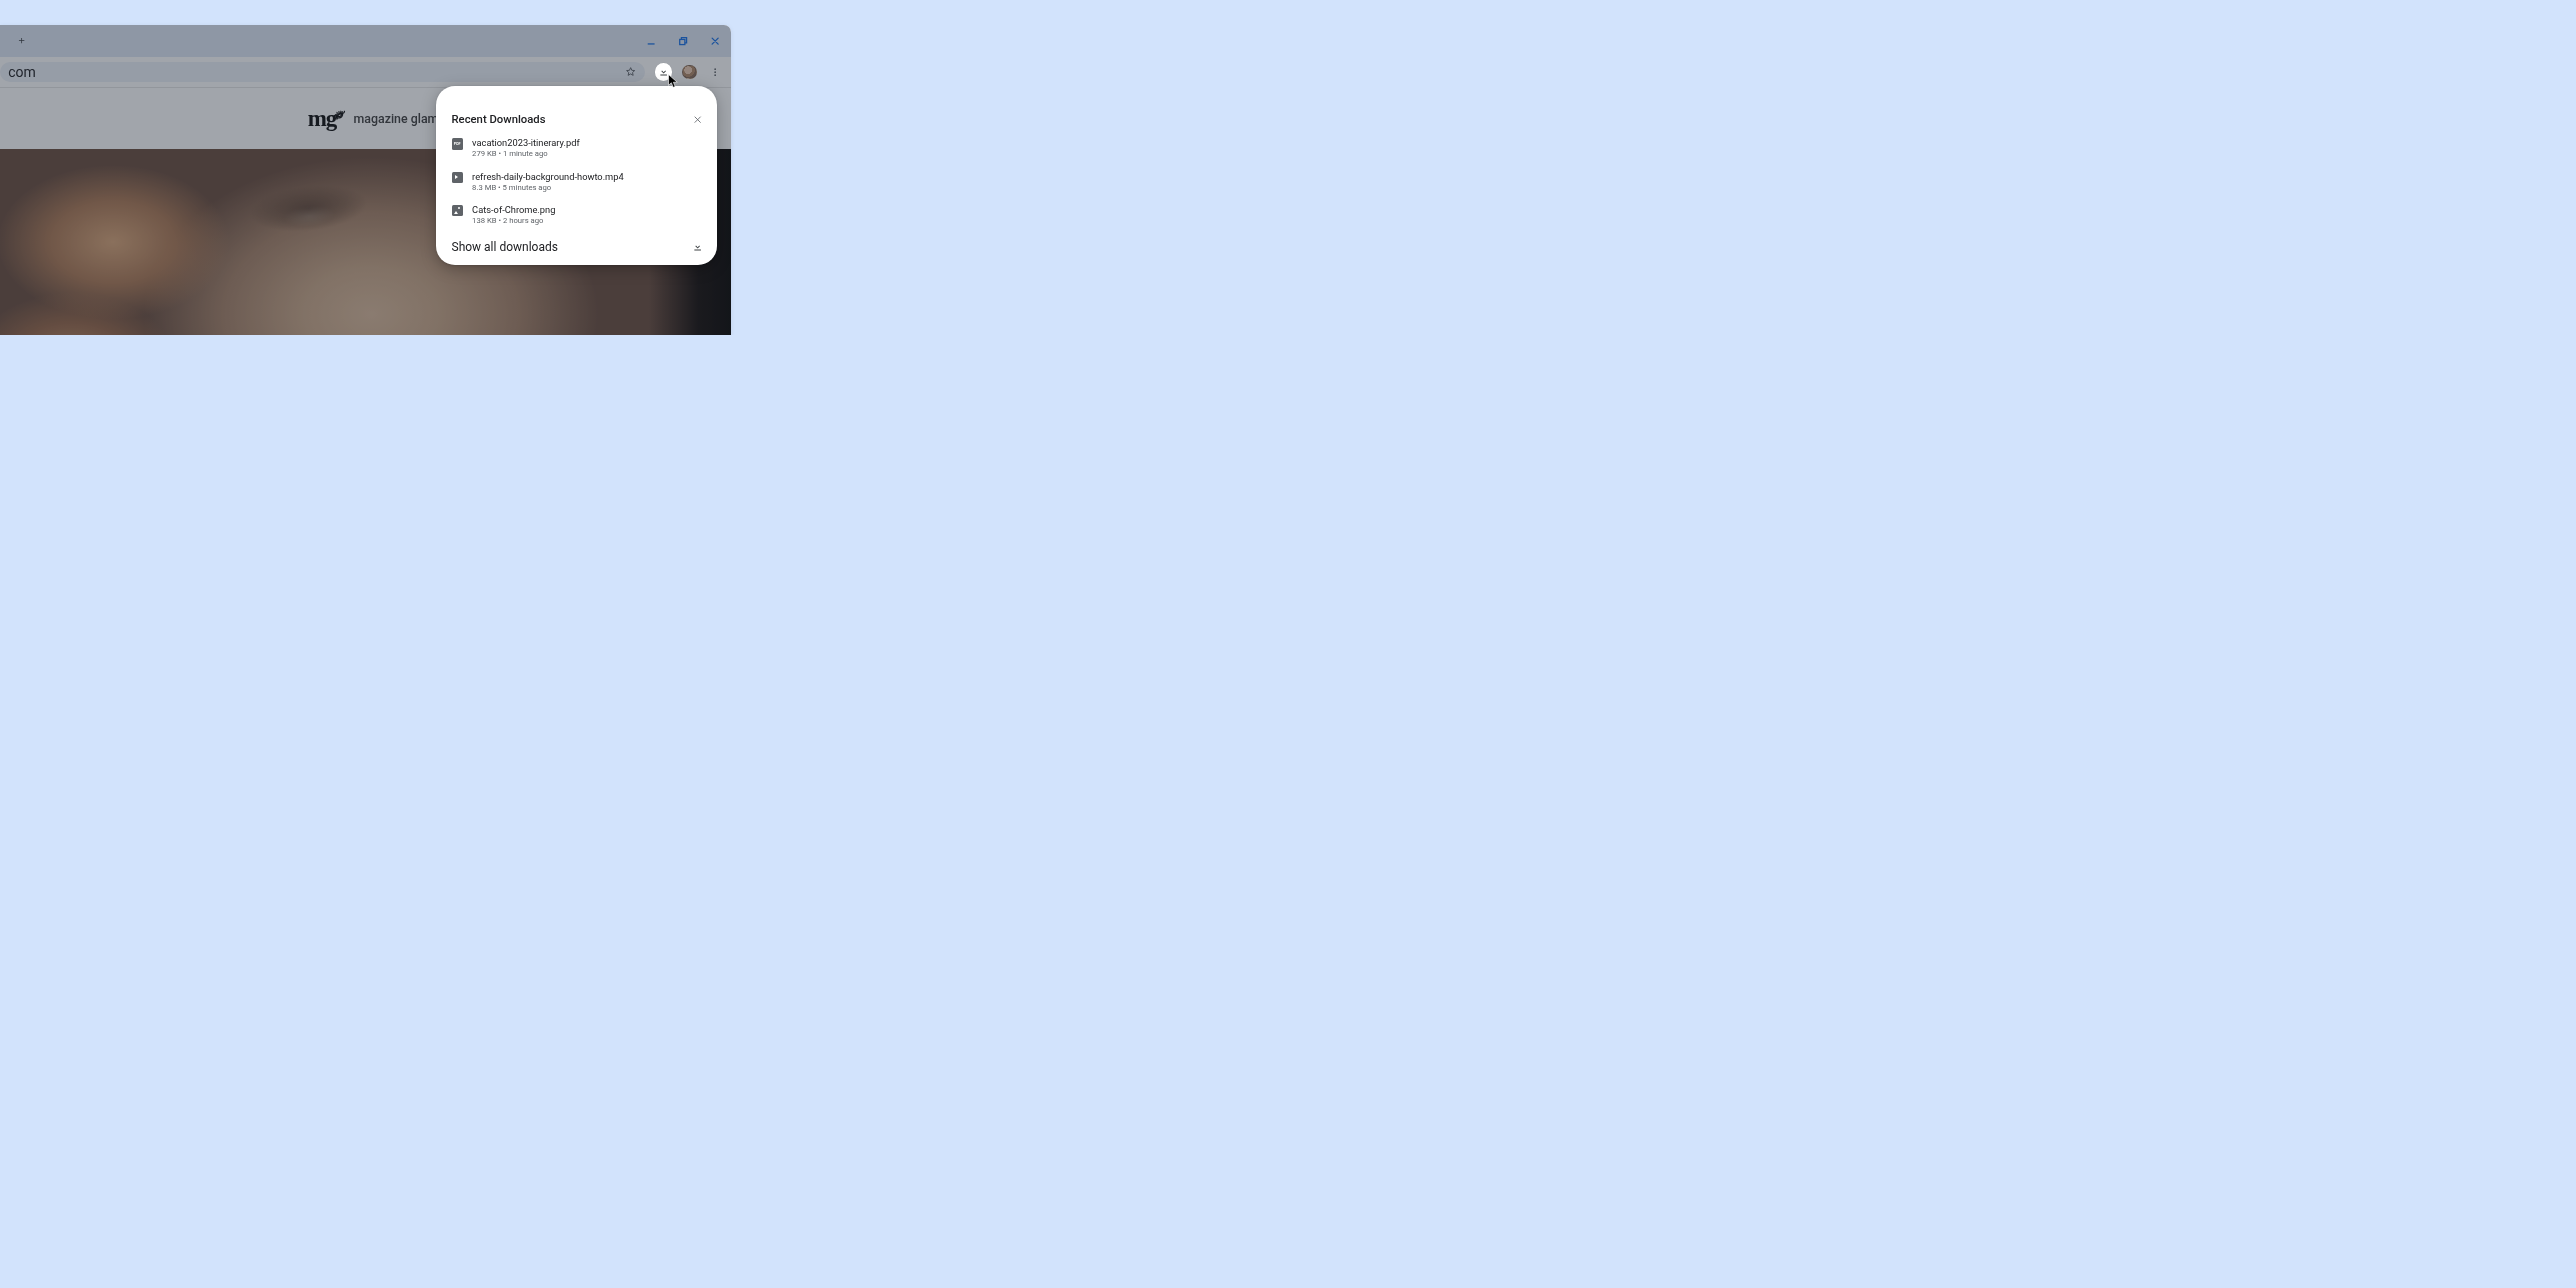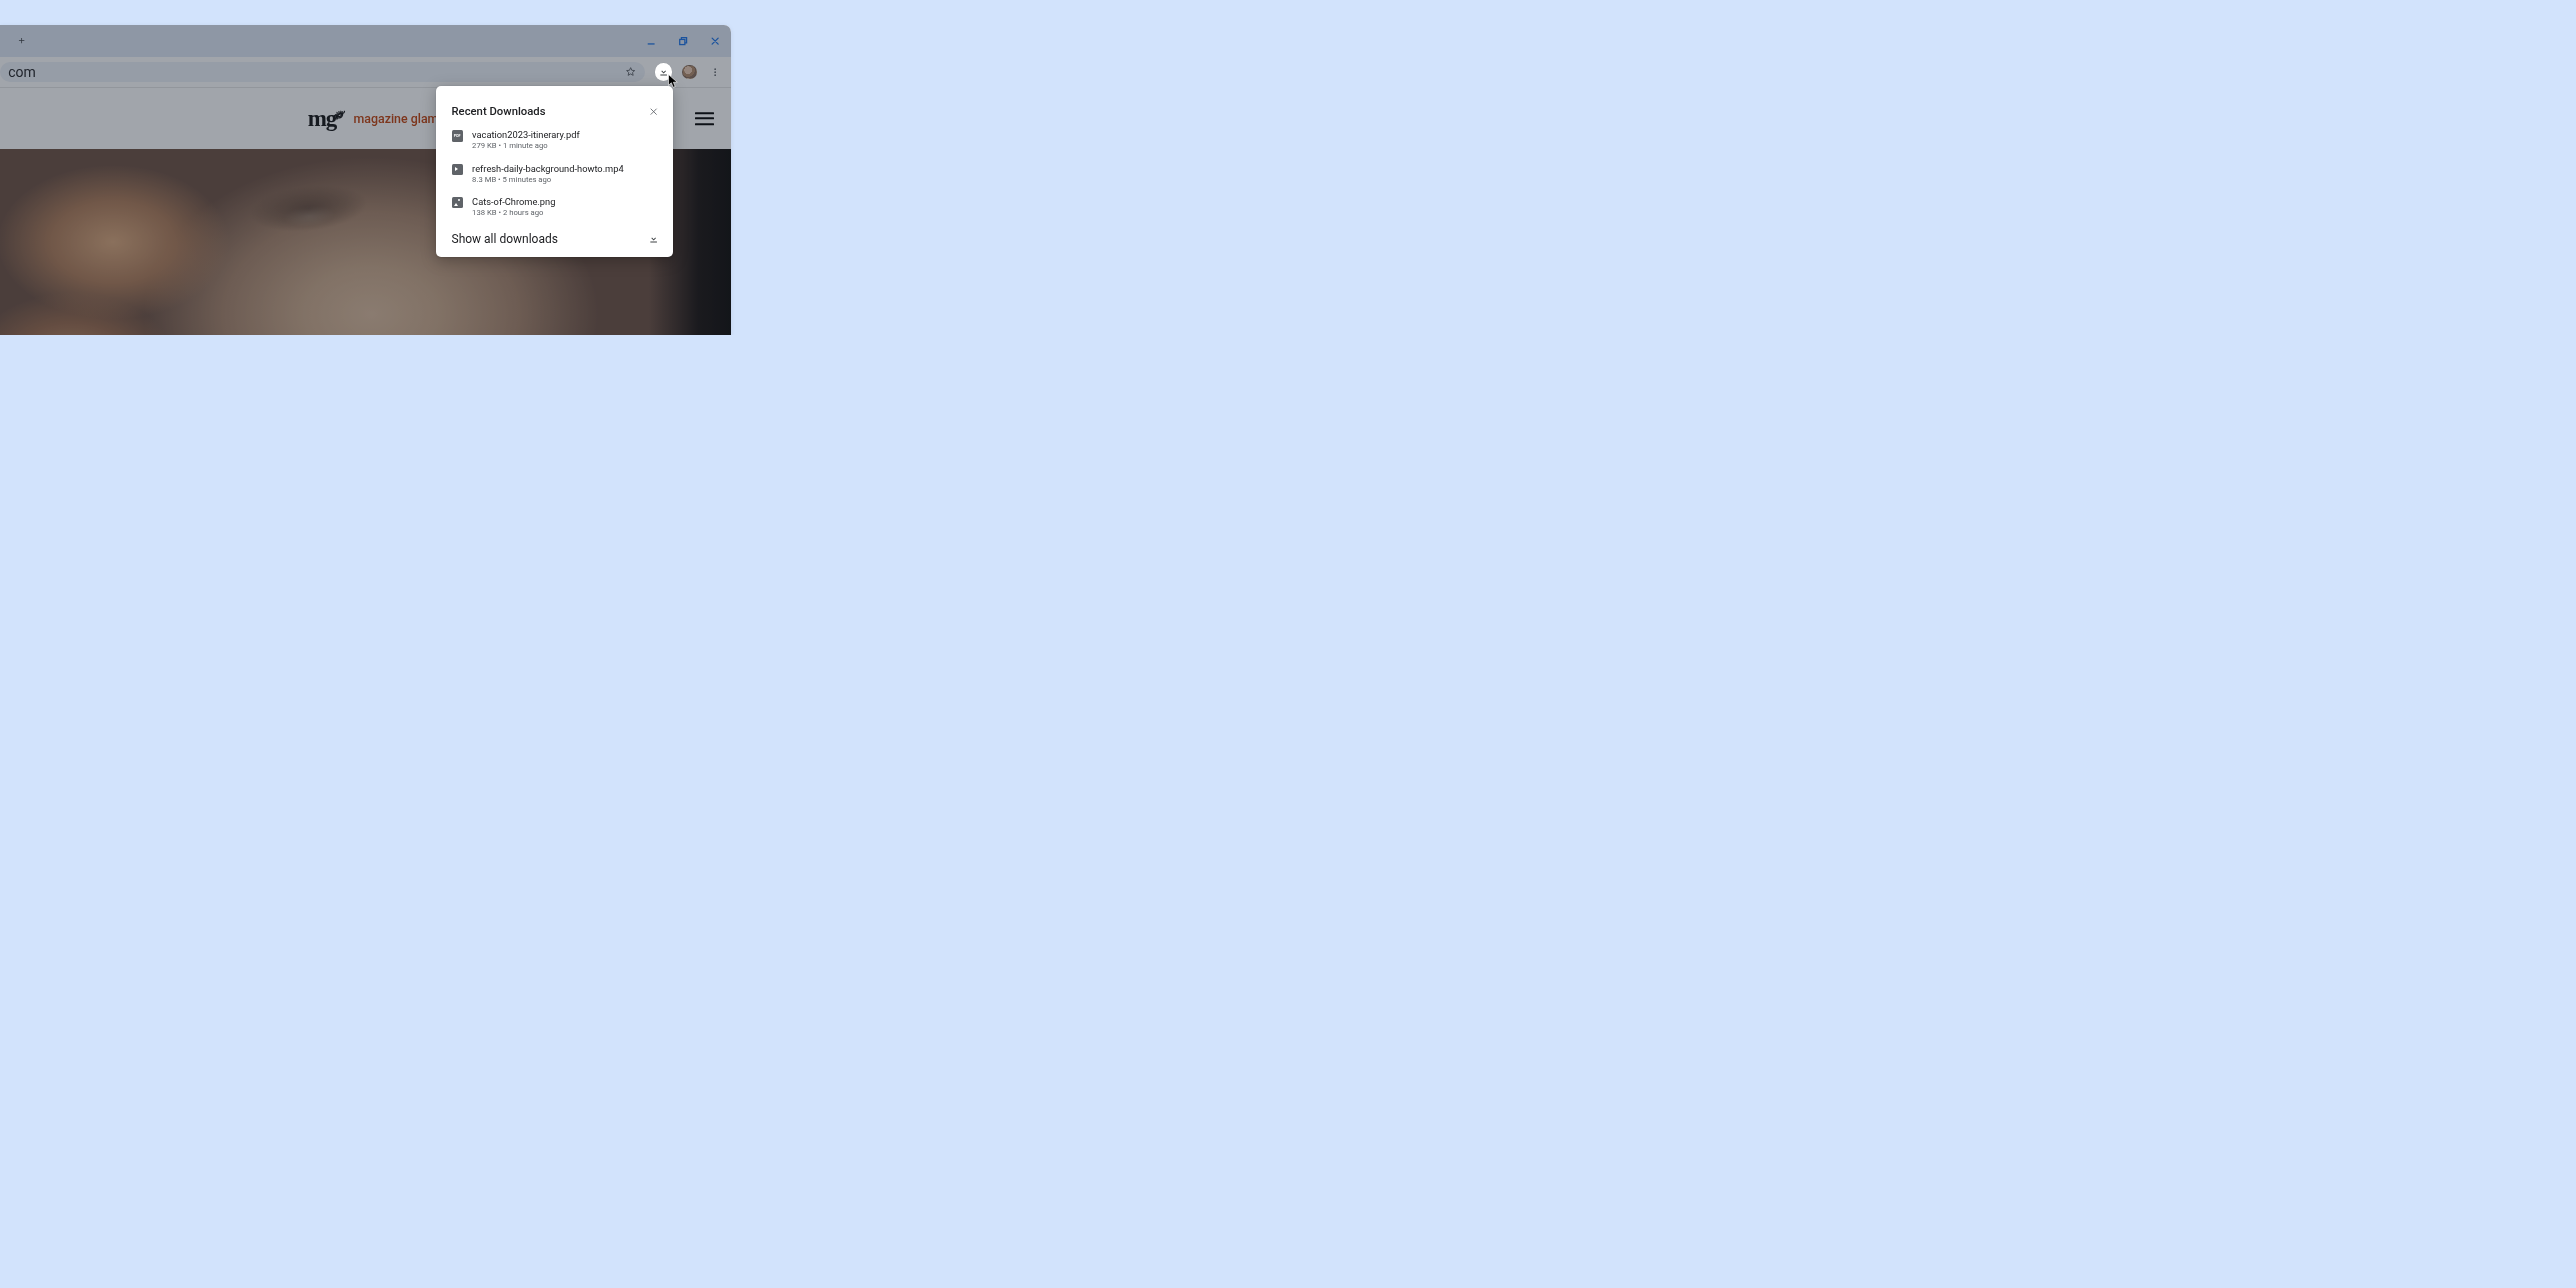--- a/index.html
+++ b/index.html
@@ -108,21 +108,21 @@
   .logo-group { display:flex; align-items:center; gap:9.3px; }
   .logo-mark {
     font-family: Georgia, serif;
     font-weight: 700;
     font-size: 23px;
     letter-spacing: -1px;
     color: #111;
     display:flex; align-items:center;
   }
   .logo-face { font-size: 14.4px; margin-left: -1px; }
-  .logo-text { font-size: 12.4px; color:#c2410c; font-weight:500; }
+  .logo-text { font-size: 12.4px; color:#404040; font-weight:500; }
   .hamburger {
     position: absolute; right: 17.5px; top: 50%; transform: translateY(-50%);
     width: 18.5px; height: 13.4px;
     display:flex; flex-direction:column; justify-content:space-between;
     cursor:pointer;
   }
   .hamburger div { height:2.1px; background:#000; border-radius:0.5px; }
   .hero {
     position: relative;
     height: 187px;
@@ -155,26 +155,26 @@
   }
   .hero-right-dark {
     position:absolute; right:0; top:0; width:82px; height:100%;
     background: linear-gradient(90deg, rgba(0,0,0,0) 0%, rgba(15,10,8,0.9) 60%, #0b0805 100%);
   }
 
   .downloads-popup {
     position: absolute;
     left: 436px;
     top: 86px;
-    width: 237px;
-    background: #fff;
-    border-radius: 5px;
+    width: 281px;
+    background: #fff;
+    border-radius: 19px;
     box-shadow: 0 3.1px 14.4px rgba(0,0,0,0.25), 0 0.5px 2.1px rgba(0,0,0,0.12);
     z-index: 30;
-    padding: 19px 0 0 0;
+    padding: 27px 0 0 0;
     font-family: 'Google Sans', Roboto, Arial, sans-serif;
   }
   .dp-header {
     display:flex; align-items:center; justify-content:space-between;
     padding: 0 13.4px 5.2px 15.5px;
   }
   .dp-title { font-size: 11.3px; font-weight: 500; color:#202124; }
   .dp-close { color:#5f6368; cursor:pointer; width:12.4px; height:12.4px; display:flex; align-items:center; justify-content:center; }
   .dp-item {
     display:flex; align-items:flex-start; gap:9.3px;

